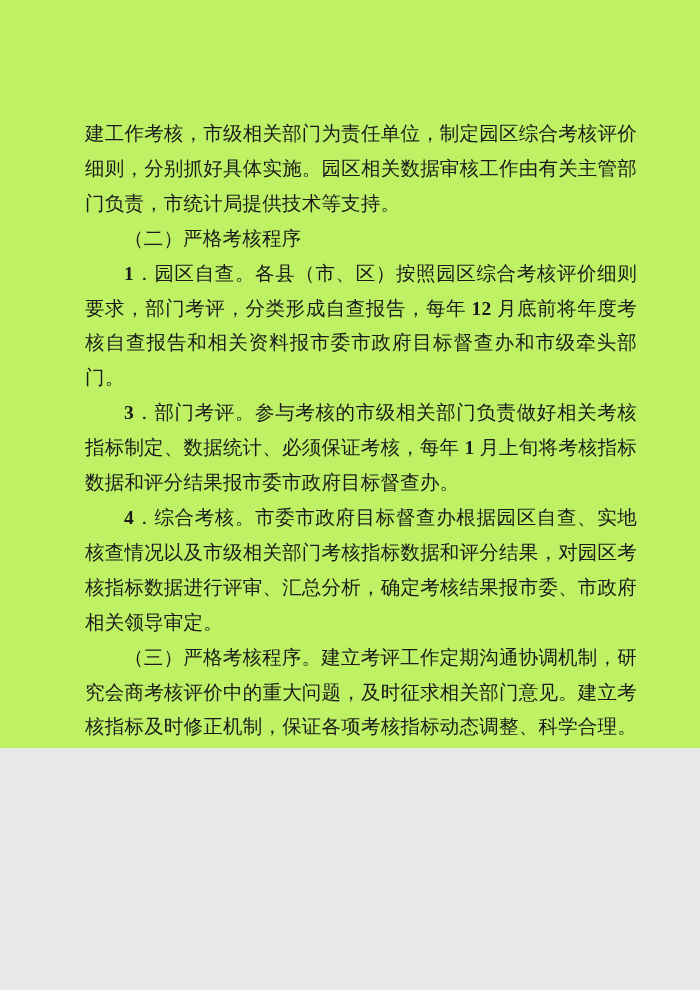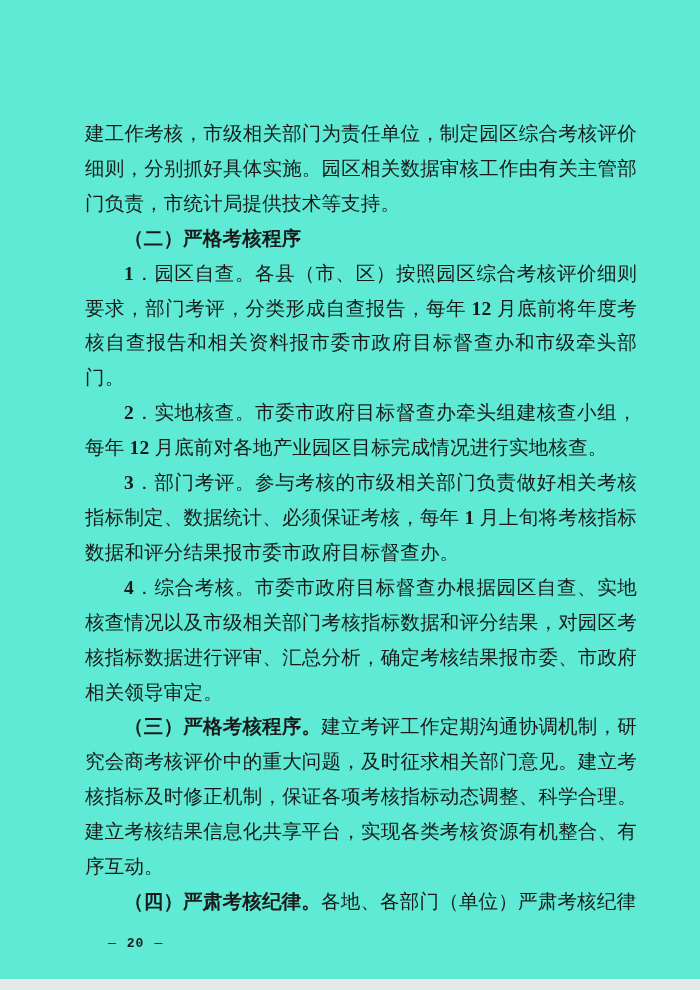--- a/index.html
+++ b/index.html
@@ -3,23 +3,23 @@
 <meta charset="utf-8">
 <style>
   html, body {
     margin: 0;
     padding: 0;
     background: #e8e8e8;
   }
   .page {
     position: relative;
     width: 700px;
-    height: 979px;
+    height: 748px;
     margin: 0 auto;
-    background: #5eead4;
+    background: #bef264;
     overflow: hidden;
     font-family: "Liberation Serif", "DejaVu Serif", serif;
     color: #1a1a1a;
   }
   .doc-body {
     position: absolute;
     top: 117px;
     left: 85px;
     width: 552px;
     font-size: 19.5px;
@@ -29,21 +29,21 @@
     letter-spacing: 0.2px;
   }
   .para {
     margin: 0;
     text-indent: 2em;
   }
   .para.continuation {
     text-indent: 0;
   }
   .run-heading {
-    font-weight: 700;
+    font-weight: 400;
     
   }
   .run-num {
     font-weight: 700;
     font-family: "Liberation Serif", "DejaVu Serif", serif;
   }
   .footer {
     position: absolute;
     top: 932px;
     left: 108px;
@@ -62,20 +62,19 @@
   }
 </style>
 </head>
 <body>
 
 <div class="page">
   <div class="doc-body">
       <div class="para continuation"><span>建工作考核，市级相关部门为责任单位，制定园区综合考核评价细则，分别抓好具体实施。园区相关数据审核工作由有关主管部门负责，市统计局提供技术等支持。</span></div>
       <div class="para"><span class="run-heading">（二）严格考核程序</span></div>
       <div class="para"><span class="run-num">1</span><span>．园区自查。各县（市、区）按照园区综合考核评价细则要求，部门考评，分类形成自查报告，每年 </span><span class="run-num">12</span><span> 月底前将年度考核自查报告和相关资料报市委市政府目标督查办和市级牵头部门。</span></div>
-      <div class="para"><span class="run-num">2</span><span>．实地核查。市委市政府目标督查办牵头组建核查小组，每年 </span><span class="run-num">12</span><span> 月底前对各地产业园区目标完成情况进行实地核查。</span></div>
       <div class="para"><span class="run-num">3</span><span>．部门考评。参与考核的市级相关部门负责做好相关考核指标制定、数据统计、必须保证考核，每年 </span><span class="run-num">1</span><span> 月上旬将考核指标数据和评分结果报市委市政府目标督查办。</span></div>
       <div class="para"><span class="run-num">4</span><span>．综合考核。市委市政府目标督查办根据园区自查、实地核查情况以及市级相关部门考核指标数据和评分结果，对园区考核指标数据进行评审、汇总分析，确定考核结果报市委、市政府相关领导审定。</span></div>
       <div class="para"><span class="run-heading">（三）严格考核程序。</span><span>建立考评工作定期沟通协调机制，研究会商考核评价中的重大问题，及时征求相关部门意见。建立考核指标及时修正机制，保证各项考核指标动态调整、科学合理。建立考核结果信息化共享平台，实现各类考核资源有机整合、有序互动。</span></div>
       <div class="para"><span class="run-heading">（四）严肃考核纪律。</span><span>各地、各部门（单位）严肃考核纪律</span></div>
     </div>
   <div class="footer"><span class="dash">—</span><span class="page-num">20</span><span class="dash">—</span></div>
 </div>
 
 </body></html>

